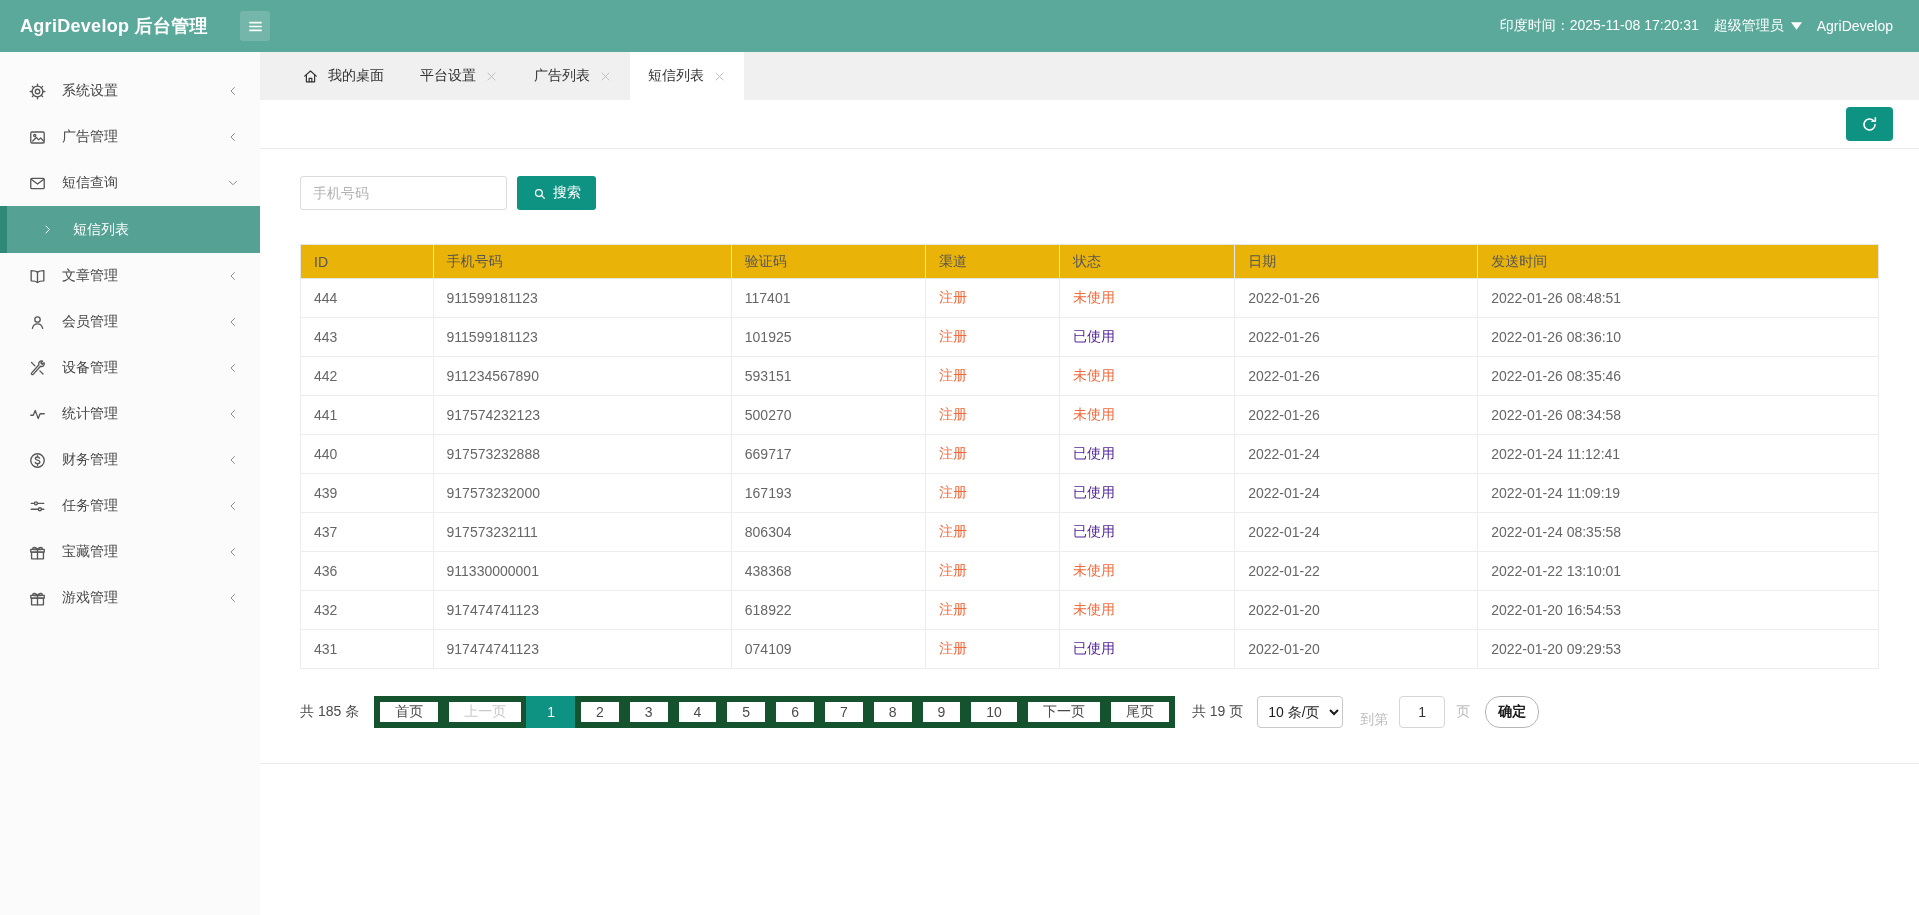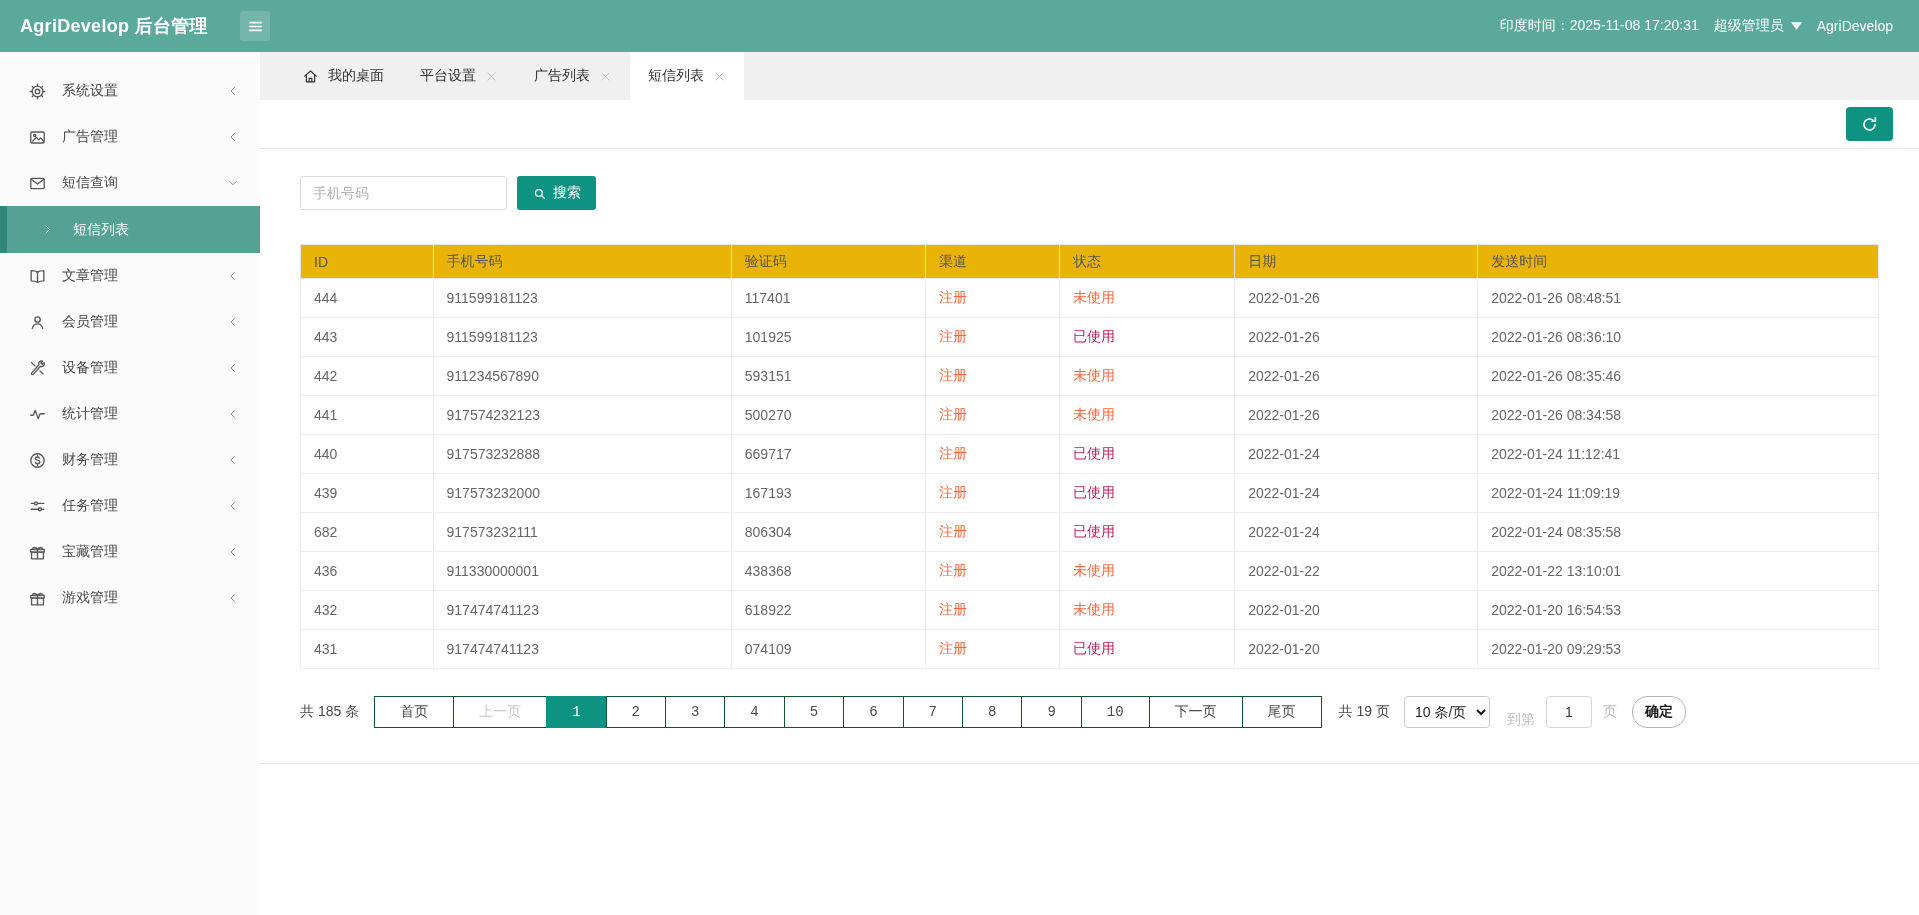--- a/index.html
+++ b/index.html
@@ -76,30 +76,30 @@
     cursor:pointer; font-family:inherit;
   }
 
   .data-table { margin-top:34px; width:100%; border-collapse:collapse; font-size:14px; color:#666; table-layout:fixed; }
   .data-table th {
     background:#eab308; font-weight:normal; text-align:left; height:34px;
     padding:0 13px; border:1px solid #e5e5e5; color:#555;
   }
   .data-table td { height:39px; padding:0 13px; border:1px solid #ededed; overflow:hidden; white-space:nowrap; }
   .c-channel { color:#f4683a;font-family:Liberation Serif, serif; }
-  .c-used    { color:#be185d;font-family:Liberation Serif, serif; }
+  .c-used    { color:#4c1d95;font-family:Liberation Serif, serif; }
   .c-unused  { color:#f4683a; }
 
   .pager { margin-top:26px; display:flex; align-items:center; font-size:14px; color:#4a4a4a; }
   .pager-total { margin-right:15px; }
   .pg-group { display:flex; }
   .pg-btn {
-    min-width:44px; height:32px; background:#fff; border:1px solid #14532d;
+    min-width:44px; height:32px; background:#fff; border:6px solid #14532d;
     margin-left:-1px; display:flex; align-items:center; justify-content:center;
-    padding:0 25px; cursor:pointer; color:#4a4a4a; font-size:14px; font-family:Liberation Mono, monospace;
+    padding:0 15px; cursor:pointer; color:#4a4a4a; font-size:14px; font-family:Liberation Sans, sans-serif;
   }
   .pg-btn:first-child { margin-left:0; }
   .pg-btn.disabled { color:#c9c9c9; cursor:default; }
   .pg-btn.active { background:#0e9382; border-color:#0e9382; color:#fff; }
   .pager-pages { margin:0 14px 0 17px; white-space:nowrap; }
   .page-size-select {
     height:32px; border:1px solid #c9c9c9; border-radius:4px; background:#fff;
     font-size:14px; padding:0 6px; color:#1d1d1d; font-family:inherit; cursor:pointer;
   }
   .goto-label  { color:#bcbcbc; margin:16px 11px 0 17px; }
@@ -435,21 +435,21 @@
             <tr>
               <td>439</td>
               <td>917573232000</td>
               <td>167193</td>
               <td class="c-channel">注册</td>
               <td class="c-used">已使用</td>
               <td>2022-01-24</td>
               <td>2022-01-24 11:09:19</td>
             </tr>
             <tr>
-              <td>682</td>
+              <td>437</td>
               <td>917573232111</td>
               <td>806304</td>
               <td class="c-channel">注册</td>
               <td class="c-used">已使用</td>
               <td>2022-01-24</td>
               <td>2022-01-24 08:35:58</td>
             </tr>
             <tr>
               <td>436</td>
               <td>911330000001</td>

